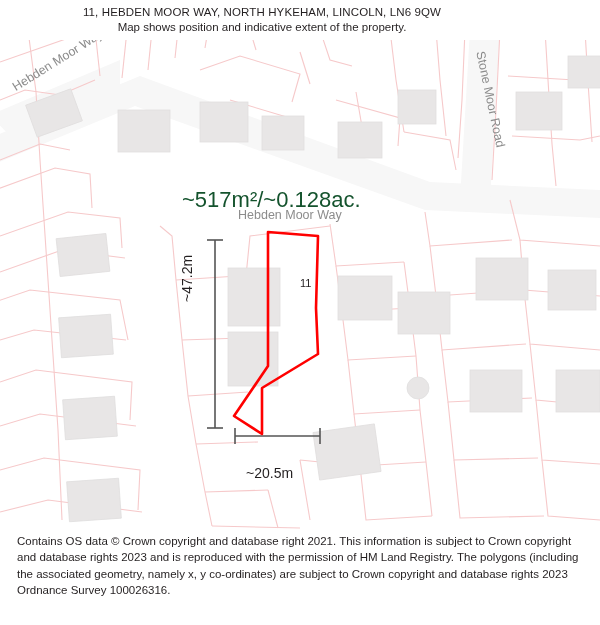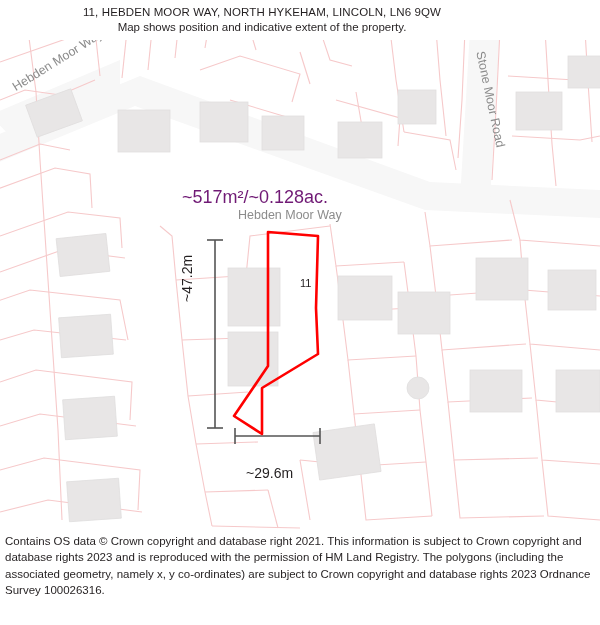--- a/index.html
+++ b/index.html
@@ -78,22 +78,22 @@
     left: 487px;
     top: 10px;
     transform: rotate(78deg);
     transform-origin: left top;
     font-size: 12.5px;
   }
   #area-label {
     position: absolute;
     left: 182px;
     top: 147px;
-    font-size: 18px;
-    color: #701a75;
+    font-size: 22px;
+    color: #14532d;
     font-family: "Liberation Sans", sans-serif;
   }
   #plot-number {
     position: absolute;
     left: 300px;
     top: 237px;
     font-size: 11px;
     color: #231f20;
   }
   #height-label {
@@ -113,21 +113,21 @@
     font-size: 14px;
     color: #231f20;
     white-space: nowrap;
   }
   
   .footer {
     position: absolute;
     left: 0;
     top: 533px;
     width: 596px;
-    padding: 0 5px;
+    padding: 0 17px;
     box-sizing: border-box;
     font-size: 11.5px;
     line-height: 16.4px;
     color: #231f20;
   }
 </style>
 </head>
 <body>
 
 <div class="page">
@@ -257,18 +257,18 @@
       <path d="M 268 192 L 318 196 L 316 268 L 318 314 L 262 348 L 262 394 L 234 376 L 268 326 Z" fill="none" stroke="#ff0000" stroke-width="2.6" stroke-linejoin="round"></path>
     </svg>
 
     <div class="map-label" id="street-label-hebden-left">Hebden Moor Way</div>
     <div class="map-label" id="street-label-hebden-mid">Hebden Moor Way</div>
     <div class="map-label" id="street-label-stone-moor">Stone Moor Road</div>
 
     <div id="area-label">~517m²/~0.128ac.</div>
     <div id="plot-number">11</div>
     <div id="height-label">~47.2m</div>
-    <div id="width-label">~29.6m</div>
+    <div id="width-label">~20.5m</div>
   </div>
 
   <div class="footer">Contains OS data © Crown copyright and database right 2021. This information is subject to Crown copyright and database rights 2023 and is reproduced with the permission of HM Land Registry. The polygons (including the associated geometry, namely x, y co-ordinates) are subject to Crown copyright and database rights 2023 Ordnance Survey 100026316.</div>
 
 </div>
 
 </body></html>

